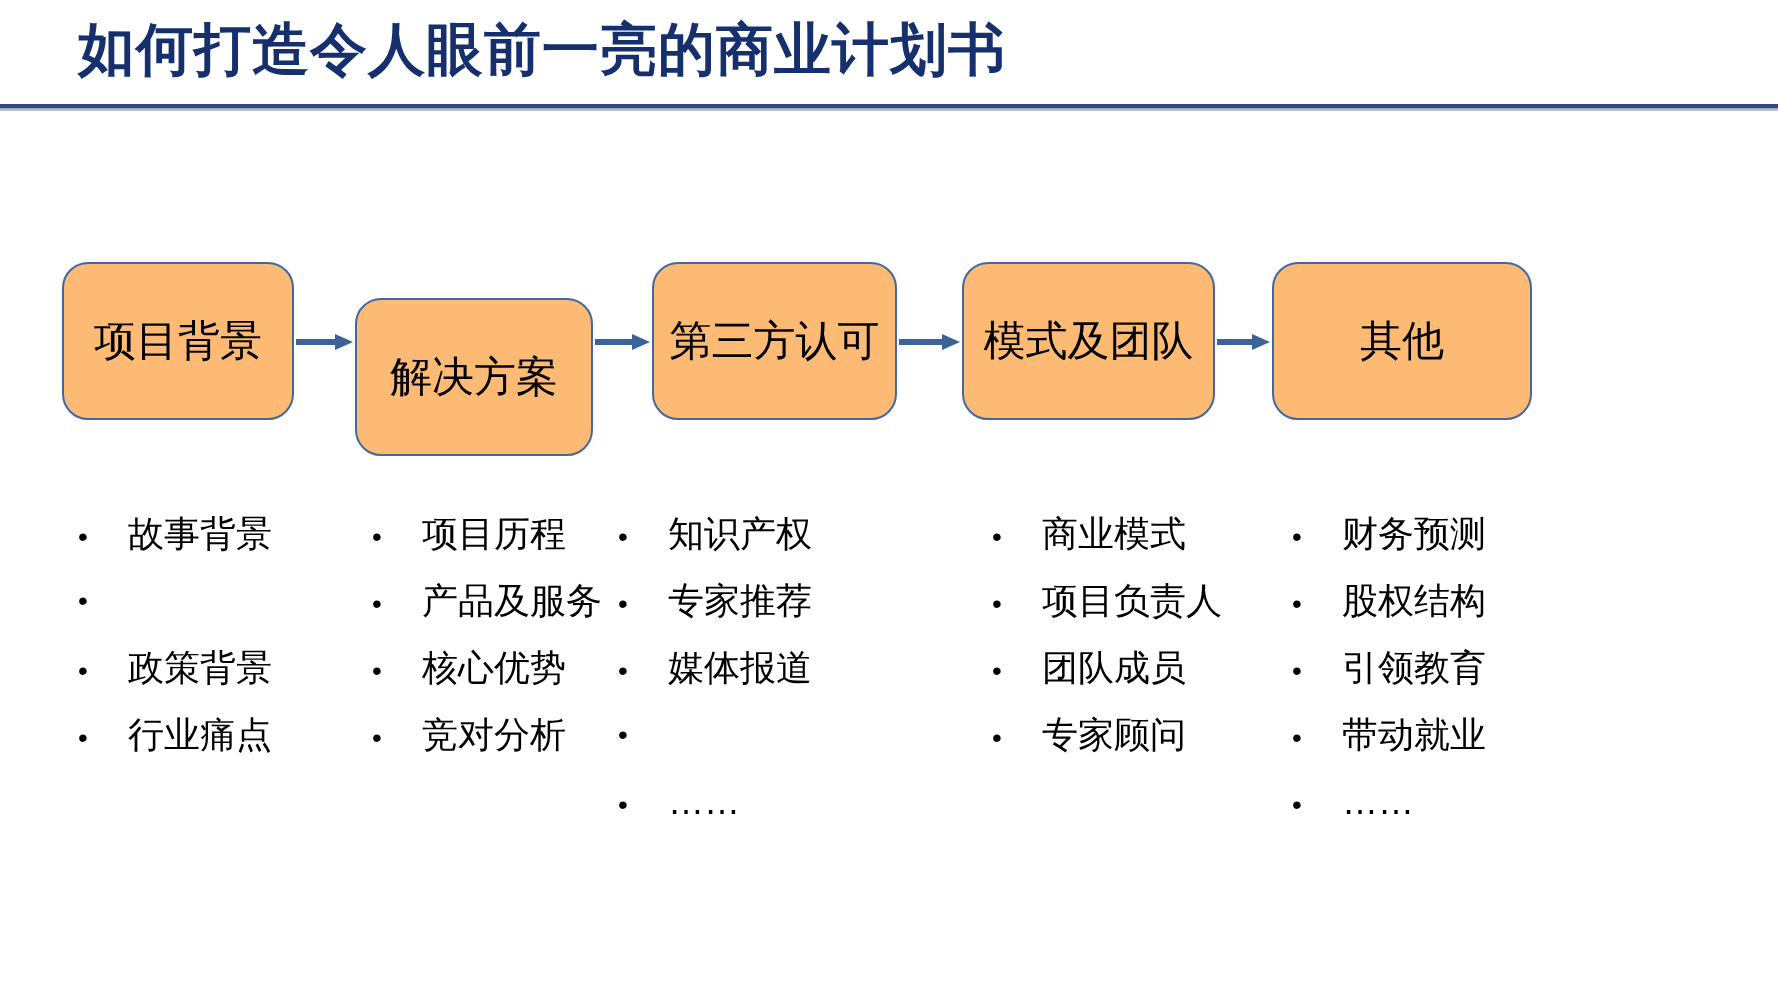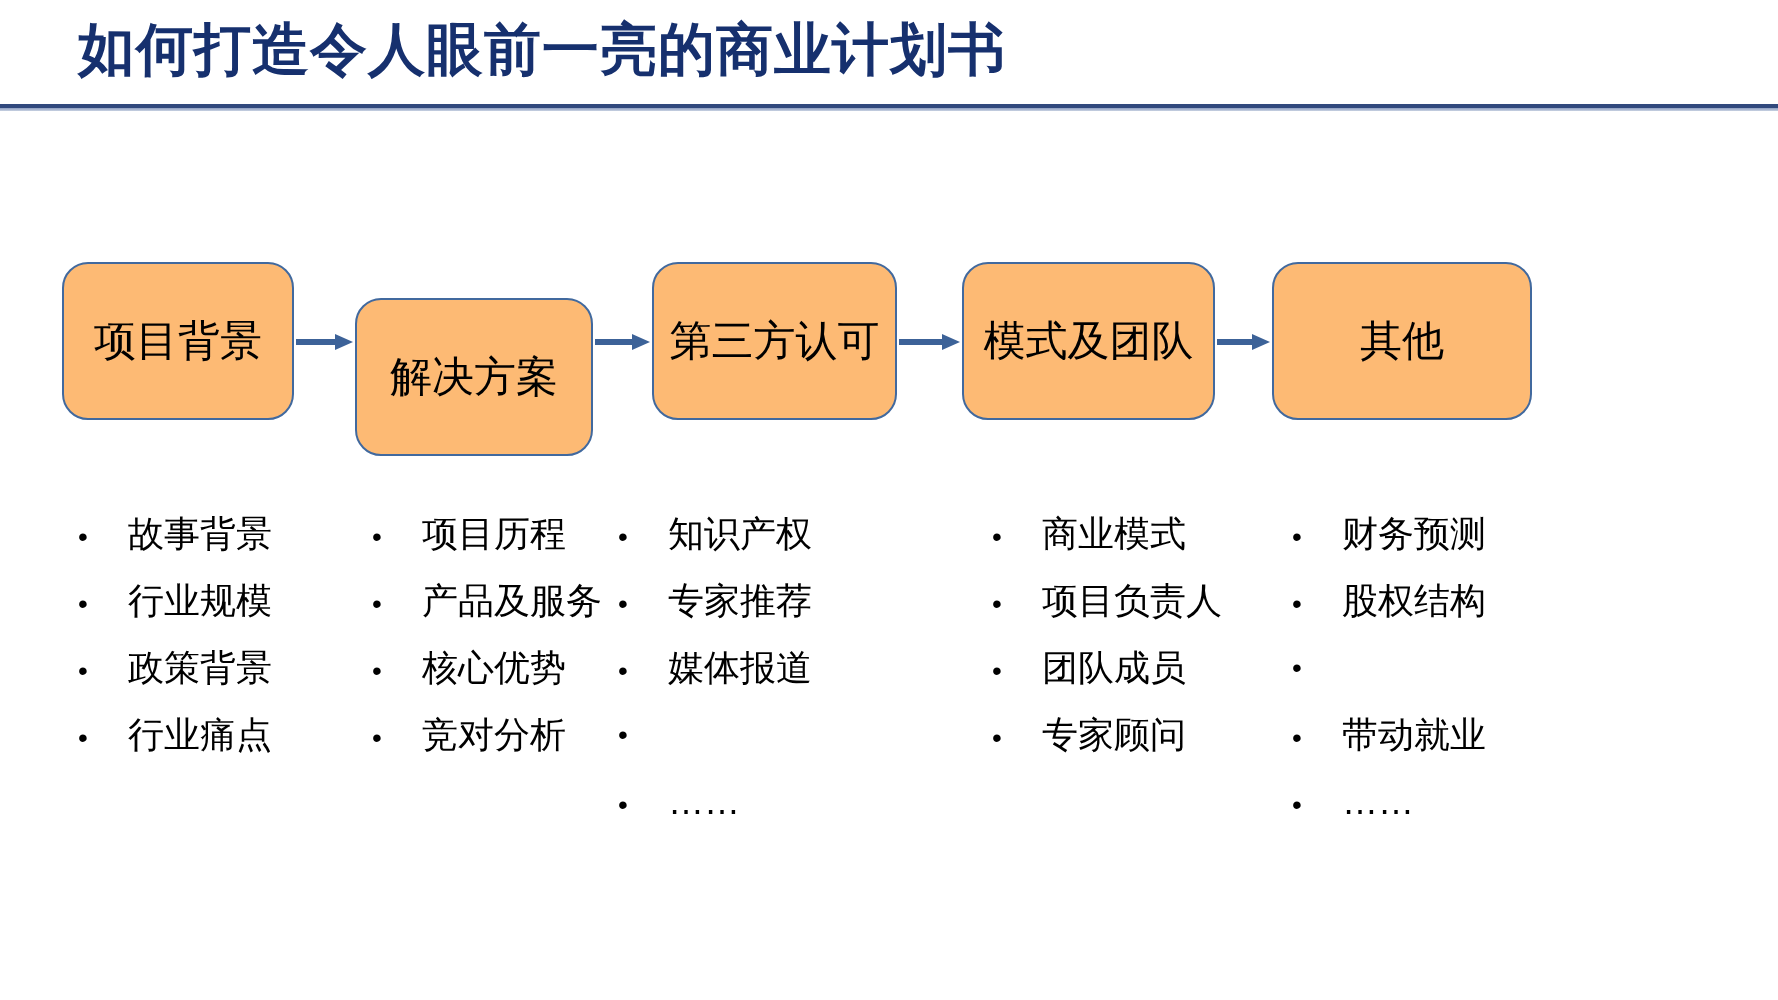--- a/index.html
+++ b/index.html
@@ -168,21 +168,20 @@
   </div>
 
 <div id="bullet-row">
     <div class="bullet-col" style="left: 78px;">
       <div class="bullet-item">
         <span class="bullet-dot">•</span>
         <span class="bullet-text">故事背景</span>
       </div>
       <div class="bullet-item">
         <span class="bullet-dot">•</span>
-        <span class="bullet-text">行业规模</span>
       </div>
       <div class="bullet-item">
         <span class="bullet-dot">•</span>
         <span class="bullet-text">政策背景</span>
       </div>
       <div class="bullet-item">
         <span class="bullet-dot">•</span>
         <span class="bullet-text">行业痛点</span>
       </div>
     </div>
@@ -247,20 +246,21 @@
       <div class="bullet-item">
         <span class="bullet-dot">•</span>
         <span class="bullet-text">财务预测</span>
       </div>
       <div class="bullet-item">
         <span class="bullet-dot">•</span>
         <span class="bullet-text">股权结构</span>
       </div>
       <div class="bullet-item">
         <span class="bullet-dot">•</span>
+        <span class="bullet-text">引领教育</span>
       </div>
       <div class="bullet-item">
         <span class="bullet-dot">•</span>
         <span class="bullet-text">带动就业</span>
       </div>
       <div class="bullet-item">
         <span class="bullet-dot">•</span>
         <span class="bullet-text">……</span>
       </div>
     </div>

